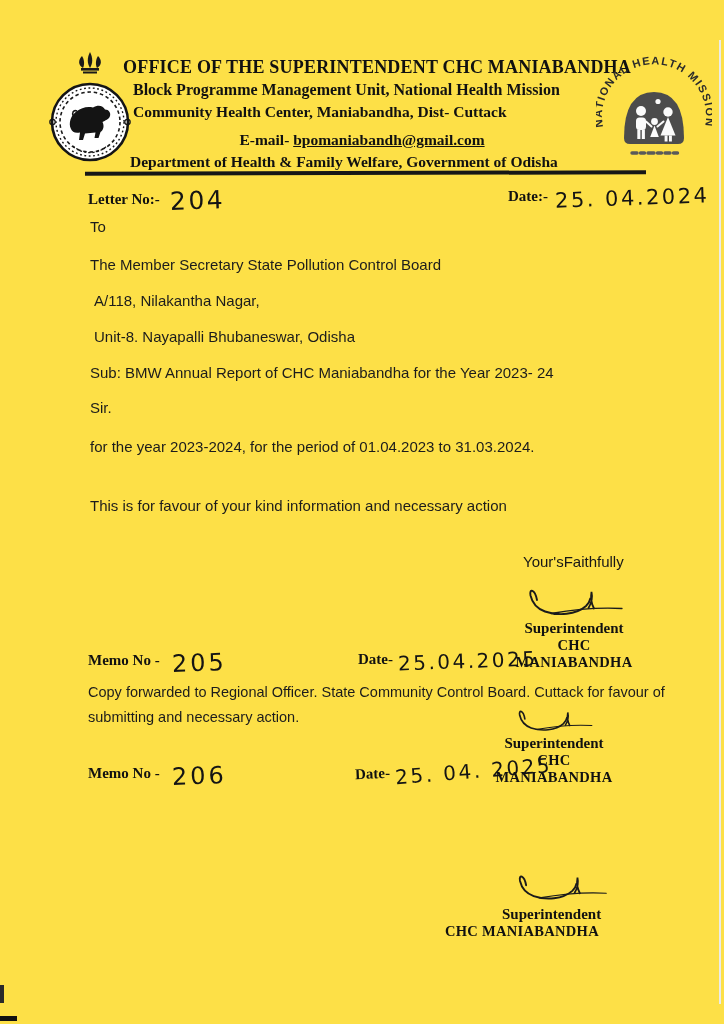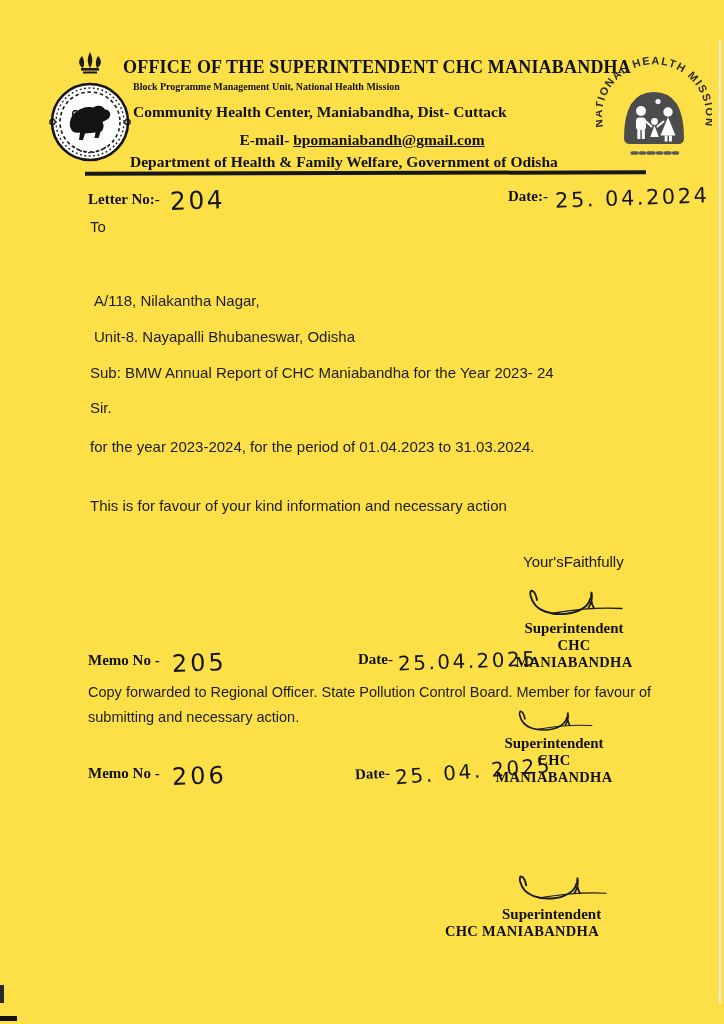--- a/index.html
+++ b/index.html
@@ -11,21 +11,21 @@
   .abs{position:absolute;}
   .serifb{font-family:"Liberation Serif",serif;font-weight:bold;color:#111;}
   .sans{font-family:"Liberation Sans",sans-serif;}
   .hand{
     font-family:"DejaVu Sans",sans-serif;font-weight:400;color:#141414;
     letter-spacing:2.5px;display:inline-block;transform:rotate(-2deg);
   }
   .line{white-space:pre;font-size:15px;color:#1c1c1c;}
   
   .lh-office{top:57px;left:123px;font-size:18px;letter-spacing:.2px;}
-  .lh-unit{top:81px;left:133px;font-size:10px;}
+  .lh-unit{top:81px;left:133px;font-size:16px;}
   .lh-chc{top:103px;left:133px;font-size:15.5px;text-align:right;}
   .lh-email{top:131px;left:0;width:724px;text-align:center;font-size:15.5px;}
   .lh-email .email-u{text-decoration:underline;}
   .lh-dept{top:153px;left:130px;font-size:15.5px;}
   .header-rule{top:171px;left:85px;width:561px;border-top:4px solid #171717;transform:rotate(-.15deg);}
   .logo-odisha{top:50px;left:40px;}
   .logo-nhm{top:56px;left:596px;}
   
   .letterno{top:186px;left:88px;font-size:15px;}
   .letterno .hand{font-size:25px;margin-left:10px;vertical-align:-5px;}
@@ -141,20 +141,21 @@
   <div class="abs header-rule"></div>
 
   <div class="abs serifb letterno">
     <span>Letter No:-</span><span class="hand">204</span>
   </div>
   <div class="abs serifb dateline">
     <span>Date:-</span><span class="hand">25. 04.2024</span>
   </div>
 
   <div class="abs line to">To</div>
+  <div class="abs line r1">The Member Secretary State Pollution Control Board</div>
   <div class="abs line r2">A/118, Nilakantha Nagar,</div>
   <div class="abs line r3">Unit-8. Nayapalli Bhubaneswar, Odisha</div>
 
   <div class="abs line sub">Sub: BMW Annual Report of CHC Maniabandha for the Year 2023- 24</div>
   <div class="abs line sir">Sir.</div>
 
   <div class="abs para p1">
     <div class="line">for the year 2023-2024, for the period of 01.04.2023 to 31.03.2024.</div>
   </div>
   <div class="abs line p2 para">This is for favour of your kind information and necessary action</div>
@@ -173,21 +174,21 @@
     <div class="serifb org">CHC MANIABANDHA</div>
   </div>
 
   <div class="abs serifb memo-label m1l">
     <span>Memo No -</span><span class="hand">205</span>
   </div>
   <div class="abs serifb memo-date m1d">
     <span>Date-</span><span class="hand">25.04.2025</span>
   </div>
   <div class="abs copy c1">
-    <div class="line">Copy forwarded to Regional Officer. State Pollution Control Board. Member for favour of</div>
+    <div class="line">Copy forwarded to Regional Officer. State Community Control Board. Cuttack for favour of</div>
     <div class="line">submitting and necessary action.</div>
   </div>
 
   <div class="abs sig sig2">
     <svg width="82" height="32" viewBox="0 0 104 38">
       <g fill="none" stroke="#1b1b1b" stroke-linecap="round">
         <path stroke-width="2.1" d="M15 15 C13 4 7 3 8.5 10.5 C10 17 14.5 23.5 23 26.5 C36 31 54 30 64 21 C66.5 18.5 68 15.5 68.3 13.5"></path>
         <path stroke-width="2" d="M66.5 23 C69.5 18 70.5 11.5 69.5 7 C68.6 12 69.6 19 72 23.5"></path>
         <path stroke-width="1.4" d="M29 28.5 C52 24.5 76 22 100 23.5"></path>
       </g>

